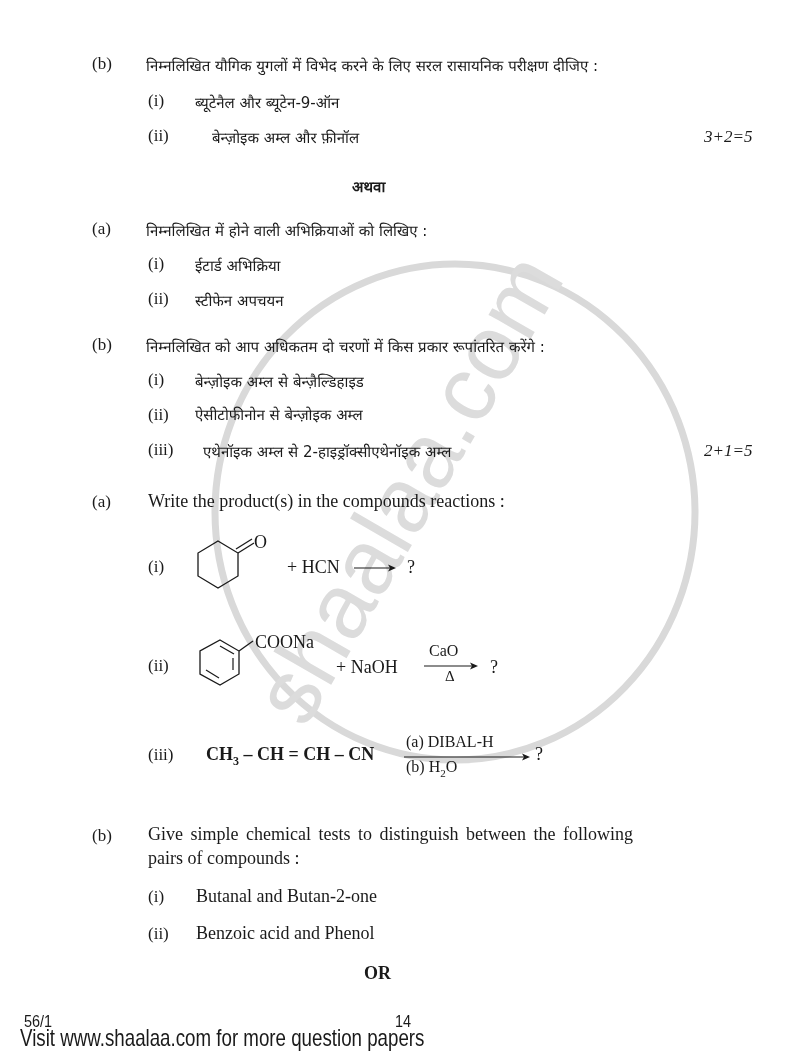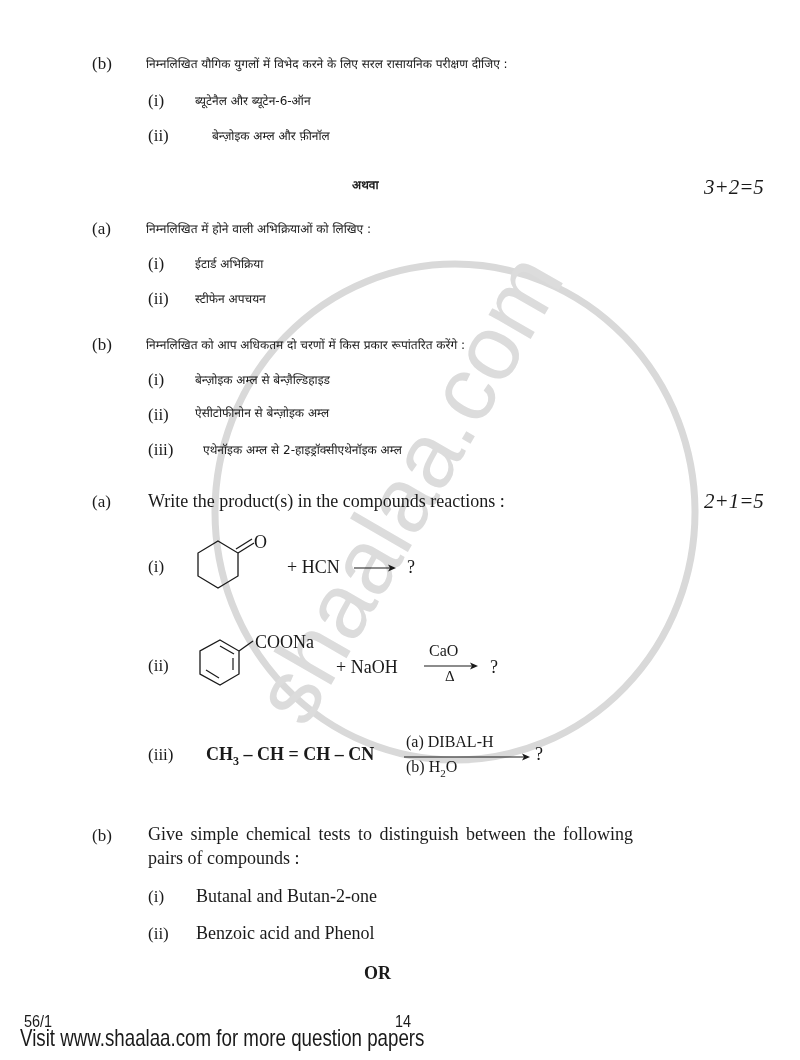--- a/index.html
+++ b/index.html
@@ -1,40 +1,40 @@
 <!DOCTYPE html>
 <html><head>
   <meta charset="utf-8">
   <style>
     html, body { margin: 0; padding: 0; background: #ffffff; }
     body { width: 800px; height: 1060px; position: relative; overflow: hidden; color: #1a1a1a; }
     .abs { position: absolute; white-space: nowrap; }
     .label { font-family: "Liberation Serif", serif; font-size: 17px; }
-    .hi { font-family: "DejaVu Sans", "Liberation Sans", sans-serif; font-size: 12px; letter-spacing: 0px; }
+    .hi { font-family: "DejaVu Sans", "Liberation Sans", sans-serif; font-size: 15px; letter-spacing: 0px; }
     .en { font-family: "Liberation Serif", serif; font-size: 18px; }
-    .marks { font-family: "Liberation Serif", serif; font-style: italic; font-size: 21px; margin-top: 48px; }
+    .marks { font-family: "Liberation Serif", serif; font-style: italic; font-size: 17px; }
     .center-title { font-weight: bold; }
     .watermark { position: absolute; left: 0; top: 0; pointer-events: none; }
     .chem { font-family: "Liberation Serif", serif; font-size: 18px; }
     .sub { font-size: 12px; position: relative; top: 5px; }
     .footer { font-family: "Liberation Sans", "DejaVu Sans", sans-serif; font-size: 24px; transform: scaleX(0.78); transform-origin: left; }
     .footer-small { font-family: "Liberation Sans", "DejaVu Sans", sans-serif; font-size: 17px; transform: scaleX(0.85); transform-origin: left; }
   </style>
 </head>
 <body>
 
 <svg class="watermark" width="800" height="1060" viewBox="0 0 800 1060">
   <ellipse cx="455" cy="512" rx="240" ry="248" fill="none" stroke="#d9d9d9" stroke-width="7"></ellipse>
   <text x="0" y="0" transform="translate(305,730) rotate(-60)" font-family="Liberation Sans, sans-serif" font-size="92" fill="#dcdcdc">shaalaa.com</text>
 </svg>
 
 <div class="abs label" style="left:92px; top:54px;">(b)</div>
 <div class="abs hi" style="left:146px; top:55px;">निम्नलिखित यौगिक युगलों में विभेद करने के लिए सरल रासायनिक परीक्षण दीजिए :</div>
 <div class="abs label" style="left:148px; top:91px;">(i)</div>
-<div class="abs hi" style="left:195px; top:92px;">ब्यूटेनैल और ब्यूटेन-6-ऑन</div>
+<div class="abs hi" style="left:195px; top:92px;">ब्यूटेनैल और ब्यूटेन-9-ऑन</div>
 <div class="abs label" style="left:148px; top:126px;">(ii)</div>
 <div class="abs hi" style="left:212px; top:127px;">बेन्ज़ोइक अम्ल और फ़ीनॉल</div>
 <div class="abs marks" style="left:704px; top:127px;">3+2=5</div>
 
 <div class="abs hi center-title" style="left:352px; top:176px;">अथवा</div>
 
 <div class="abs label" style="left:92px; top:219px;">(a)</div>
 <div class="abs hi" style="left:146px; top:220px;">निम्नलिखित में होने वाली अभिक्रियाओं को लिखिए :</div>
 <div class="abs label" style="left:148px; top:254px;">(i)</div>
 <div class="abs hi" style="left:195px; top:255px;">ईटार्ड अभिक्रिया</div>

